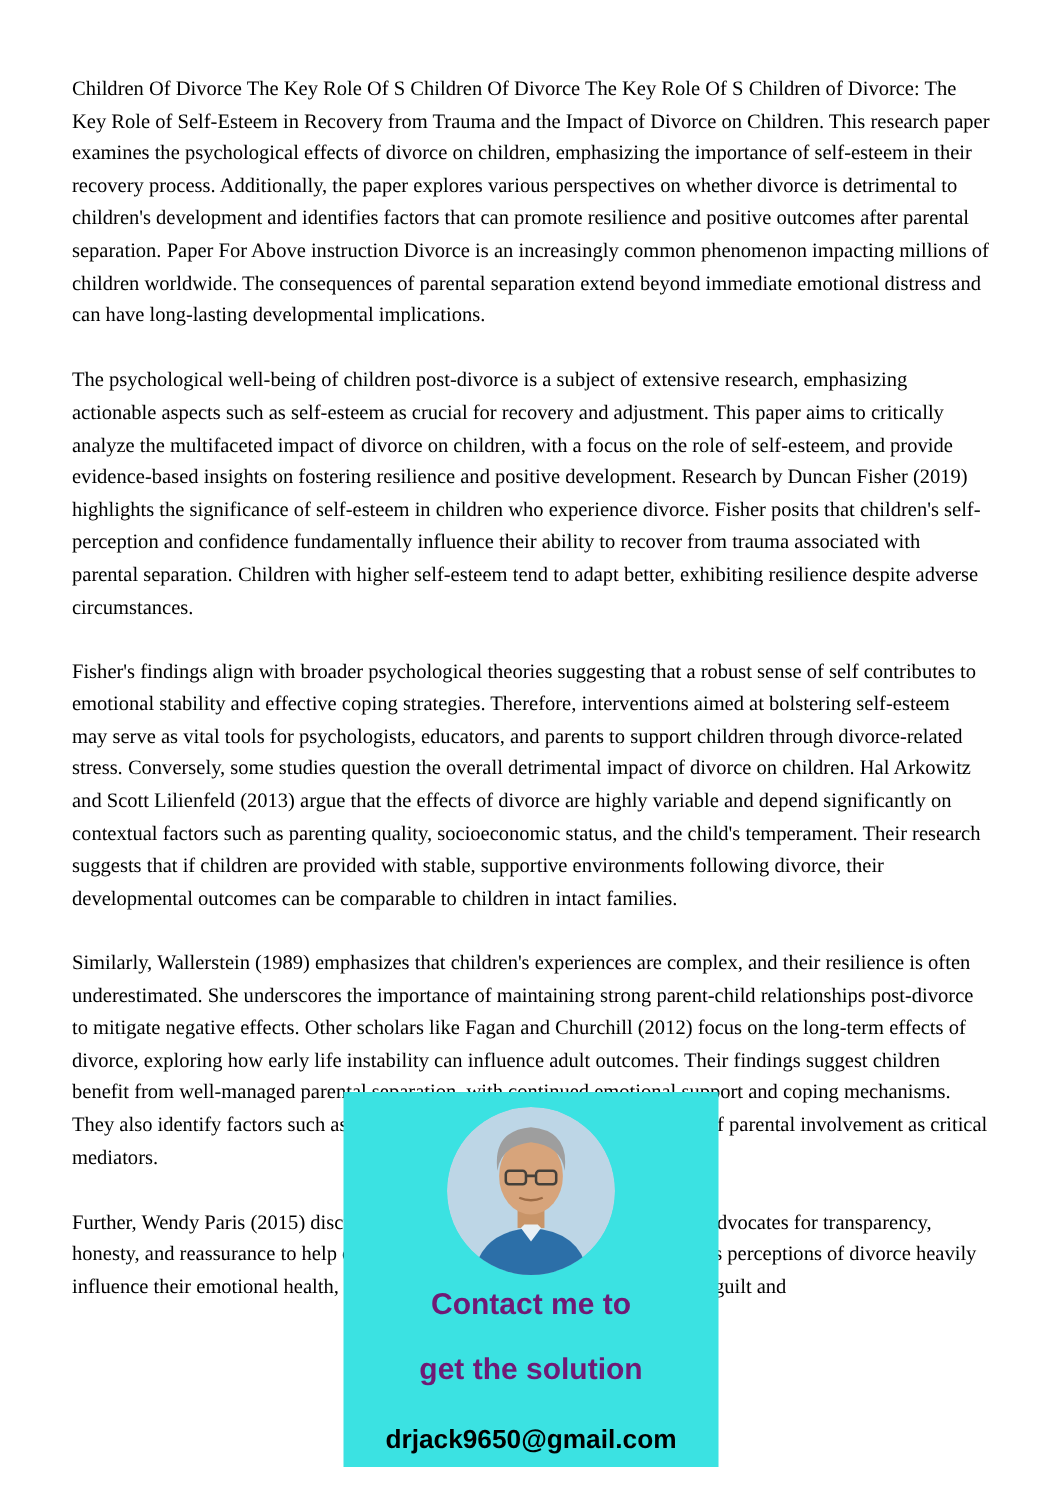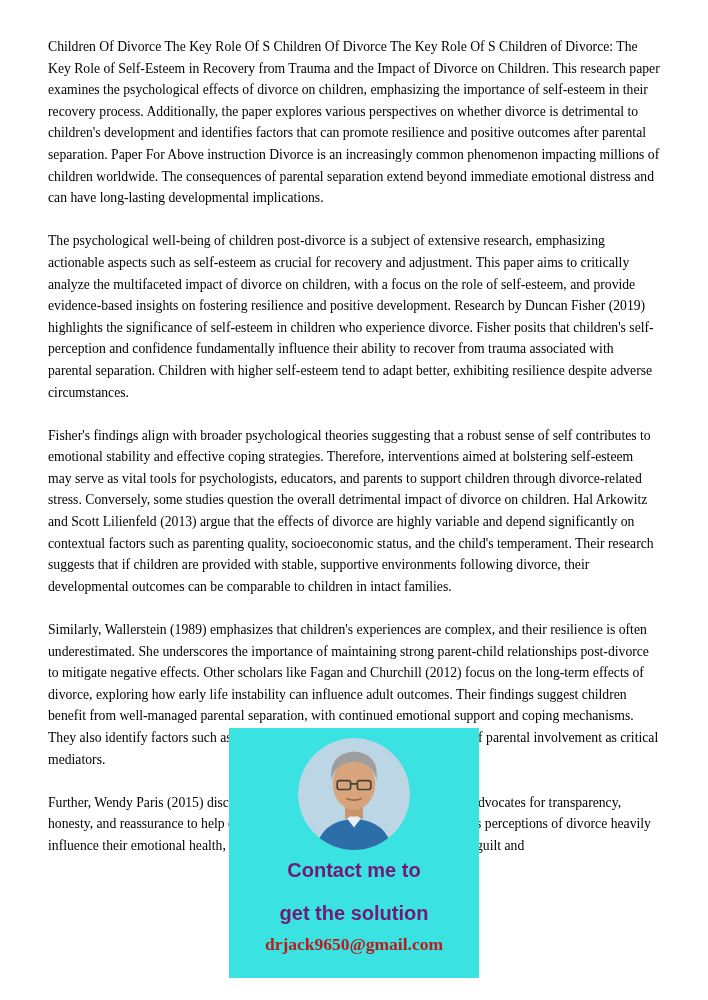--- a/index.html
+++ b/index.html
@@ -10,21 +10,21 @@
     margin: 0 auto;
     background: #ffffff;
     overflow: hidden;
     font-family: "Liberation Serif", serif;
     font-size: 13.7px;
     line-height: 21.6px;
     color: #000000;
   }
   .content {
     position: absolute;
-    top: 36px;
+    top: 48px;
     left: 48px;
     right: 48px;
   }
   .content p {
     margin: 0 0 21.6px 0;
     text-align: left;
   }
   .promo {
     position: absolute;
     left: 229px;
@@ -48,25 +48,25 @@
   .avatar svg { display: block; width: 100%; height: 100%; }
   .promo-heading {
     font-family: "Liberation Sans", sans-serif;
     font-weight: bold;
     font-size: 20px;
     line-height: 27px;
     color: #701a75;
     margin-top: 7px;
   }
   .promo-email {
-    font-family: Liberation Serif, serif;
+    font-family: Liberation Sans, sans-serif;
     font-weight: bold;
     font-size: 17.5px;
-    color: #b91c1c;
-    margin-top: 7px;
+    color: #000000;
+    margin-top: 22px;
   }
 </style>
 </head>
 <body>
 
 <div class="page">
 
   <div class="content">
     <p>Children Of Divorce The Key Role Of S Children Of Divorce The Key Role Of S Children of Divorce: The Key Role of Self-Esteem in Recovery from Trauma and the Impact of Divorce on Children. This research paper examines the psychological effects of divorce on children, emphasizing the importance of self-esteem in their recovery process. Additionally, the paper explores various perspectives on whether divorce is detrimental to children's development and identifies factors that can promote resilience and positive outcomes after parental separation. Paper For Above instruction Divorce is an increasingly common phenomenon impacting millions of children worldwide. The consequences of parental separation extend beyond immediate emotional distress and can have long-lasting developmental implications.</p>
     <p>The psychological well-being of children post-divorce is a subject of extensive research, emphasizing actionable aspects such as self-esteem as crucial for recovery and adjustment. This paper aims to critically analyze the multifaceted impact of divorce on children, with a focus on the role of self-esteem, and provide evidence-based insights on fostering resilience and positive development. Research by Duncan Fisher (2019) highlights the significance of self-esteem in children who experience divorce. Fisher posits that children's self-perception and confidence fundamentally influence their ability to recover from trauma associated with parental separation. Children with higher self-esteem tend to adapt better, exhibiting resilience despite adverse circumstances.</p>

